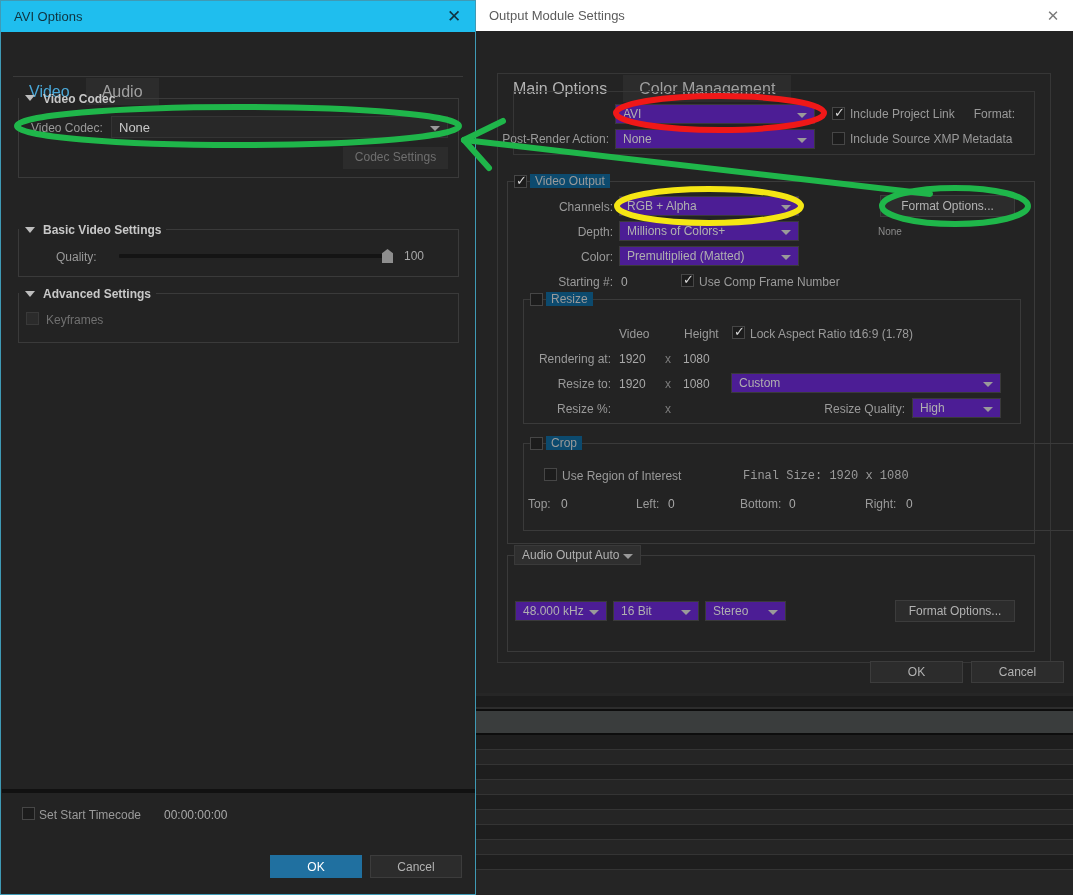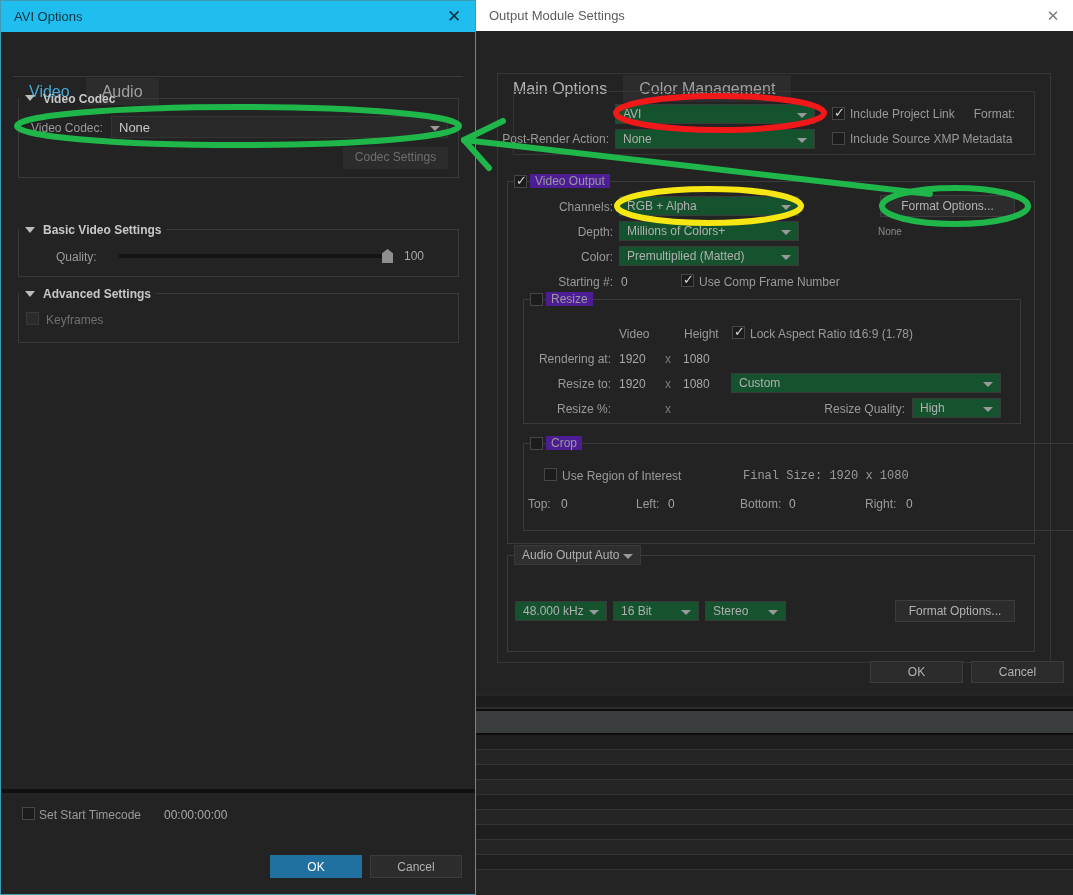--- a/index.html
+++ b/index.html
@@ -54,21 +54,21 @@
 
   
   .group-box { position: absolute; border: 1px solid #363636; background: transparent; }
 
   .lbl { position: absolute; color: #9a9a9a; font-size: 12px; white-space: nowrap; }
   .val { position: absolute; color: #a8a8a8; font-size: 12px; white-space: nowrap; }
   .dim { color: #7d7d7d; }
 
   
   .dd {
-    position: absolute; background: #14532d; border: 1px solid #3a3a3a;
+    position: absolute; background: #4c1d95; border: 1px solid #3a3a3a;
     height: 20px; cursor: pointer;
   }
   .dd .dd-text {
     position: absolute; left: 7px; top: 0; line-height: 19px;
     color: #b0b0b0; font-size: 12px; white-space: nowrap;
   }
   .dd .caret {
     position: absolute; right: 7px; top: 8px;
     width: 0; height: 0; border-left: 5px solid transparent; border-right: 5px solid transparent;
     border-top: 5px solid #9a9a9a;
@@ -93,21 +93,21 @@
   .btn {
     position: absolute; background: #2c2c2c; border: 1px solid #3c3c3c;
     color: #b2b2b2; font-size: 12px; text-align: center; cursor: pointer;
     height: 22px; line-height: 21px;
   }
   .btn.primary { background: #2070a0; border-color: #2070a0; color: #ffffff; }
 
   
   .fs { position: absolute; border: 1px solid #3a3a3a; }
   .fs-legend {
-    position: absolute; top: -8px; left: 10px; background: #4c1d95;
+    position: absolute; top: -8px; left: 10px; background: #0c4a6e;
     padding: 0 5px; color: #9a9a9a; font-size: 12px; white-space: nowrap;
   }
 
   
   .avi-dialog {
     position: absolute; left: 0; top: 0; width: 476px; height: 895px;
     background: #232323; border: 1px solid #3f9ab5;
   }
   .avi-titlebar {
     position: absolute; left: 0; top: 0; width: 474px; height: 31px;

